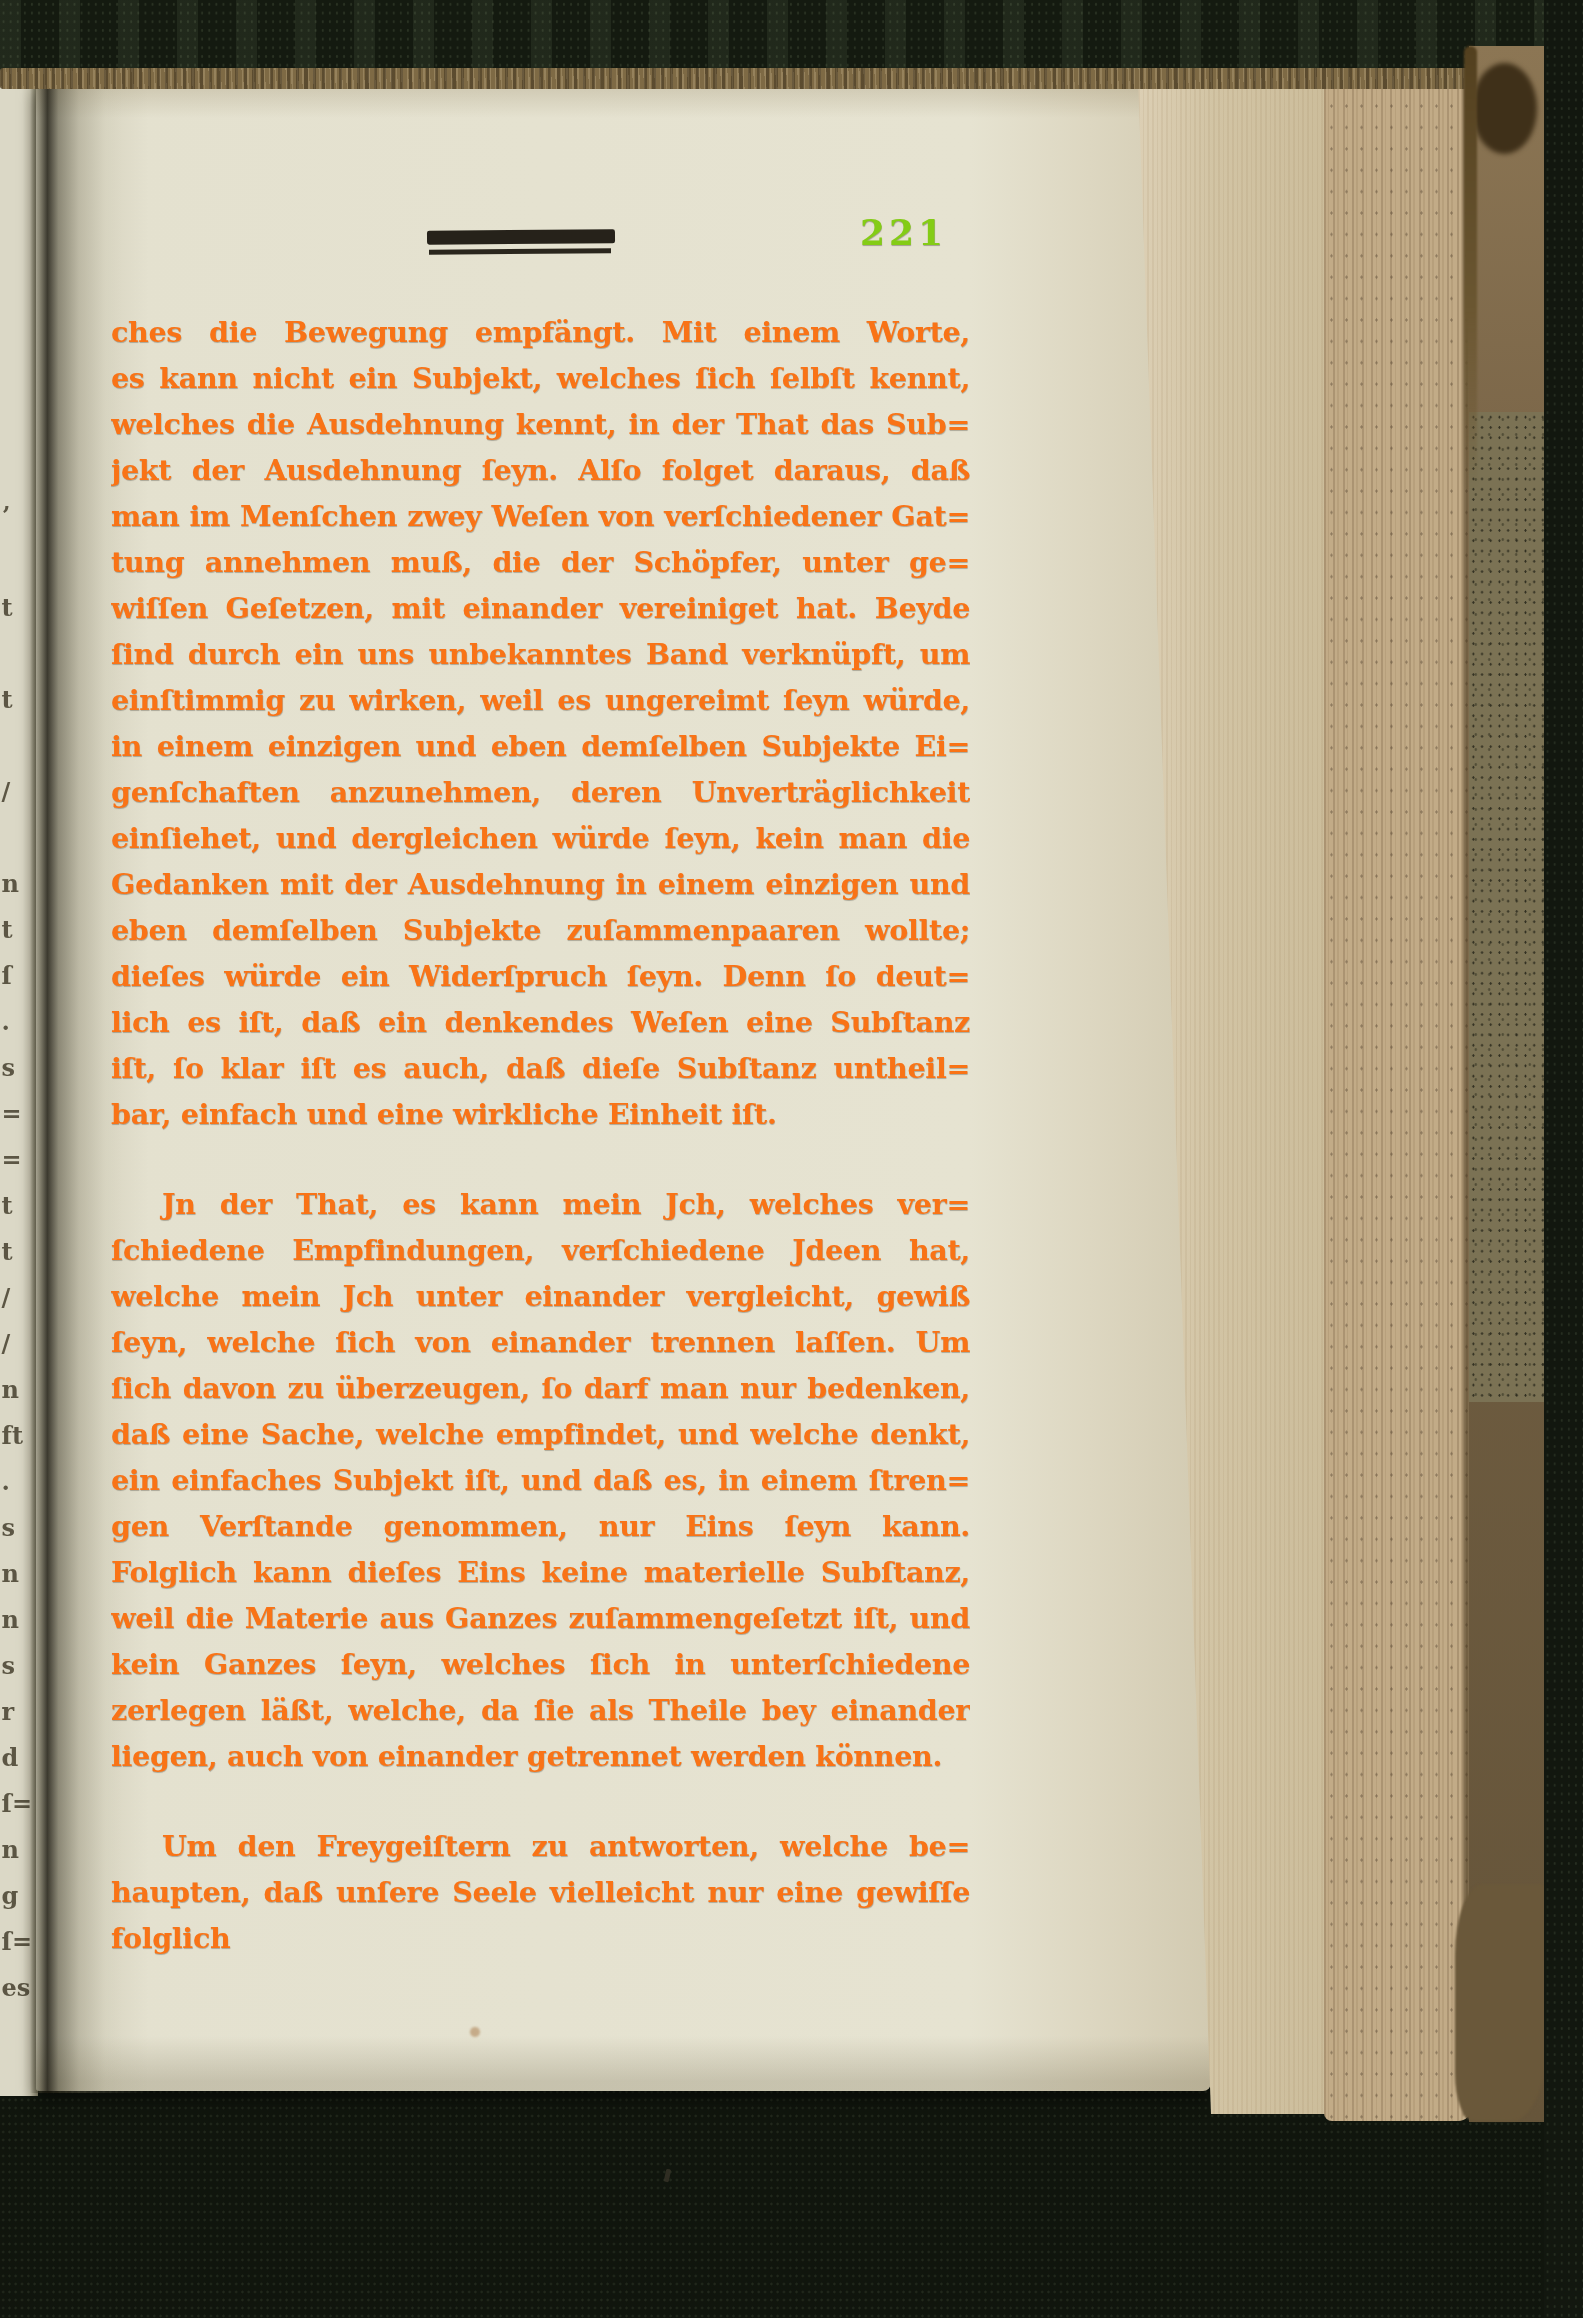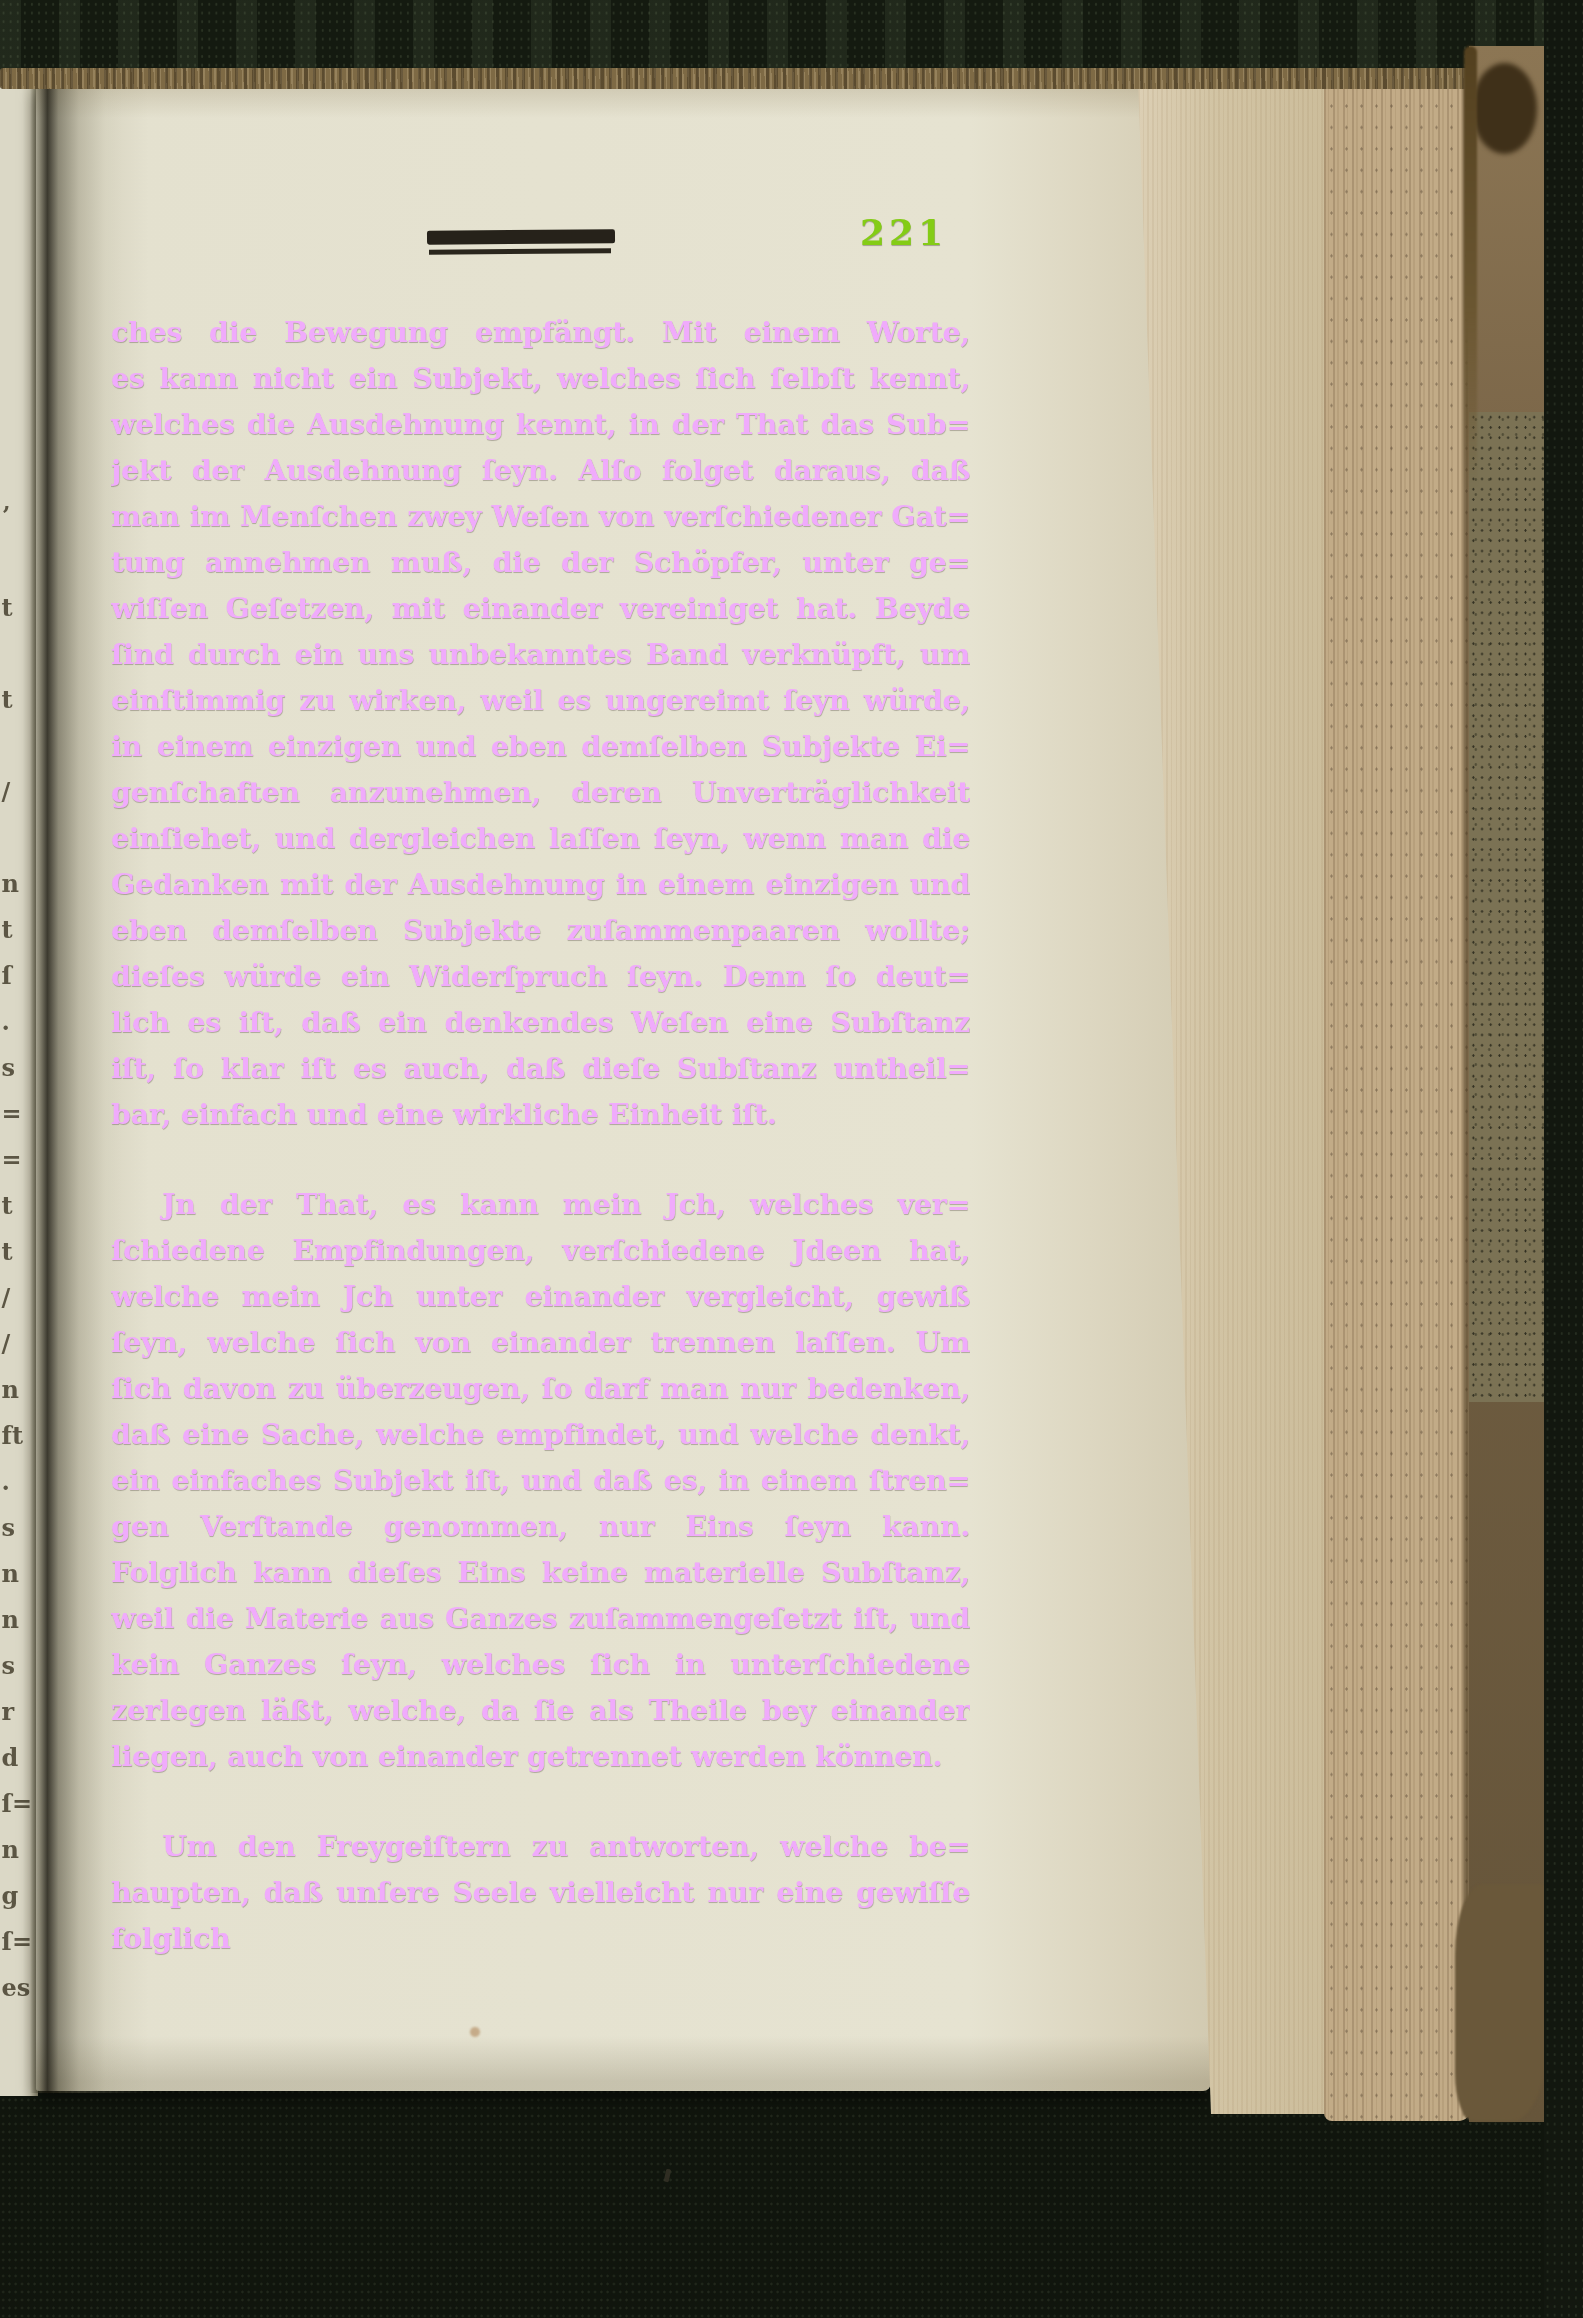--- a/index.html
+++ b/index.html
@@ -67,21 +67,21 @@
   .streak{left:1464px;top:46px;width:12.7px;height:443px;border-radius:6.3px;filter:blur(0.8px);
     background:linear-gradient(180deg,#53401f,#6b5732 60%, rgba(0,0,0,0));}
   .coverbot{left:1455px;top:1884px;width:95px;height:237px;background:#6a583a;
     border-radius:30% 10% 40% 20%;filter:blur(0.8px);}
 
   
   .orn-bar1{left:427px;top:230px;width:188px;height:13.5px;background:#26221a;border-radius:2.4px;transform:rotate(-.4deg);}
   .orn-bar2{left:429px;top:249px;width:182px;height:4.7px;background:#2a261d;transform:rotate(-.4deg);}
   .pagenum{left:836px;top:211px;width:135px;text-align:center;font-weight:bold;font-size:36px;
     letter-spacing:4px;color:#84cc16;text-shadow:0.4px 0.6px 0.7px rgba(45,40,30,.35);}
-  .content{left:111px;top:309px;width:859px;color:#f0abfc;font-weight:bold;font-size:28.5px;
+  .content{left:111px;top:309px;width:859px;color:#f97316;font-weight:bold;font-size:28.5px;
     letter-spacing:-0.3px;text-shadow:0.4px 0.6px 0.7px rgba(45,40,30,.3);}
   .para{position:static;display:block;}
   .para + .para{margin-top:44px;}
   .tline{position:static;display:block;height:46px;line-height:46px;overflow:hidden;
     text-align:justify;text-align-last:justify;}
   .tline.endline{text-align-last:left;}
   .tline.ind{text-indent:51px;margin-top:28px;}
   .catchword-line{position:static;display:block;height:46px;line-height:46px;
     padding-right:11px;}
 
@@ -162,21 +162,21 @@
         <div class="tline">es kann nicht ein Subjekt, welches ſich ſelbſt kennt,</div>
         <div class="tline">welches die Ausdehnung kennt, in der That das Sub=</div>
         <div class="tline">jekt der Ausdehnung ſeyn. Alſo folget daraus, daß</div>
         <div class="tline">man im Menſchen zwey Weſen von verſchiedener Gat=</div>
         <div class="tline">tung annehmen muß, die der Schöpfer, unter ge=</div>
         <div class="tline">wiſſen Geſetzen, mit einander vereiniget hat. Beyde</div>
         <div class="tline">ſind durch ein uns unbekanntes Band verknüpft, um</div>
         <div class="tline">einſtimmig zu wirken, weil es ungereimt ſeyn würde,</div>
         <div class="tline">in einem einzigen und eben demſelben Subjekte Ei=</div>
         <div class="tline">genſchaften anzunehmen, deren Unverträglichkeit man</div>
-        <div class="tline">einſiehet, und dergleichen laſſen ſeyn, wenn man die</div>
+        <div class="tline">einſiehet, und dergleichen würde ſeyn, kein man die</div>
         <div class="tline">Gedanken mit der Ausdehnung in einem einzigen und</div>
         <div class="tline">eben demſelben Subjekte zuſammenpaaren wollte;</div>
         <div class="tline">dieſes würde ein Widerſpruch ſeyn. Denn ſo deut=</div>
         <div class="tline">lich es iſt, daß ein denkendes Weſen eine Subſtanz</div>
         <div class="tline">iſt, ſo klar iſt es auch, daß dieſe Subſtanz untheil=</div>
         <div class="tline endline">bar, einfach und eine wirkliche Einheit iſt.</div>
       </div>
       <div class="para">
         <div class="tline ind">Jn der That, es kann mein Jch, welches ver=</div>
         <div class="tline">ſchiedene Empfindungen, verſchiedene Jdeen hat,</div>

